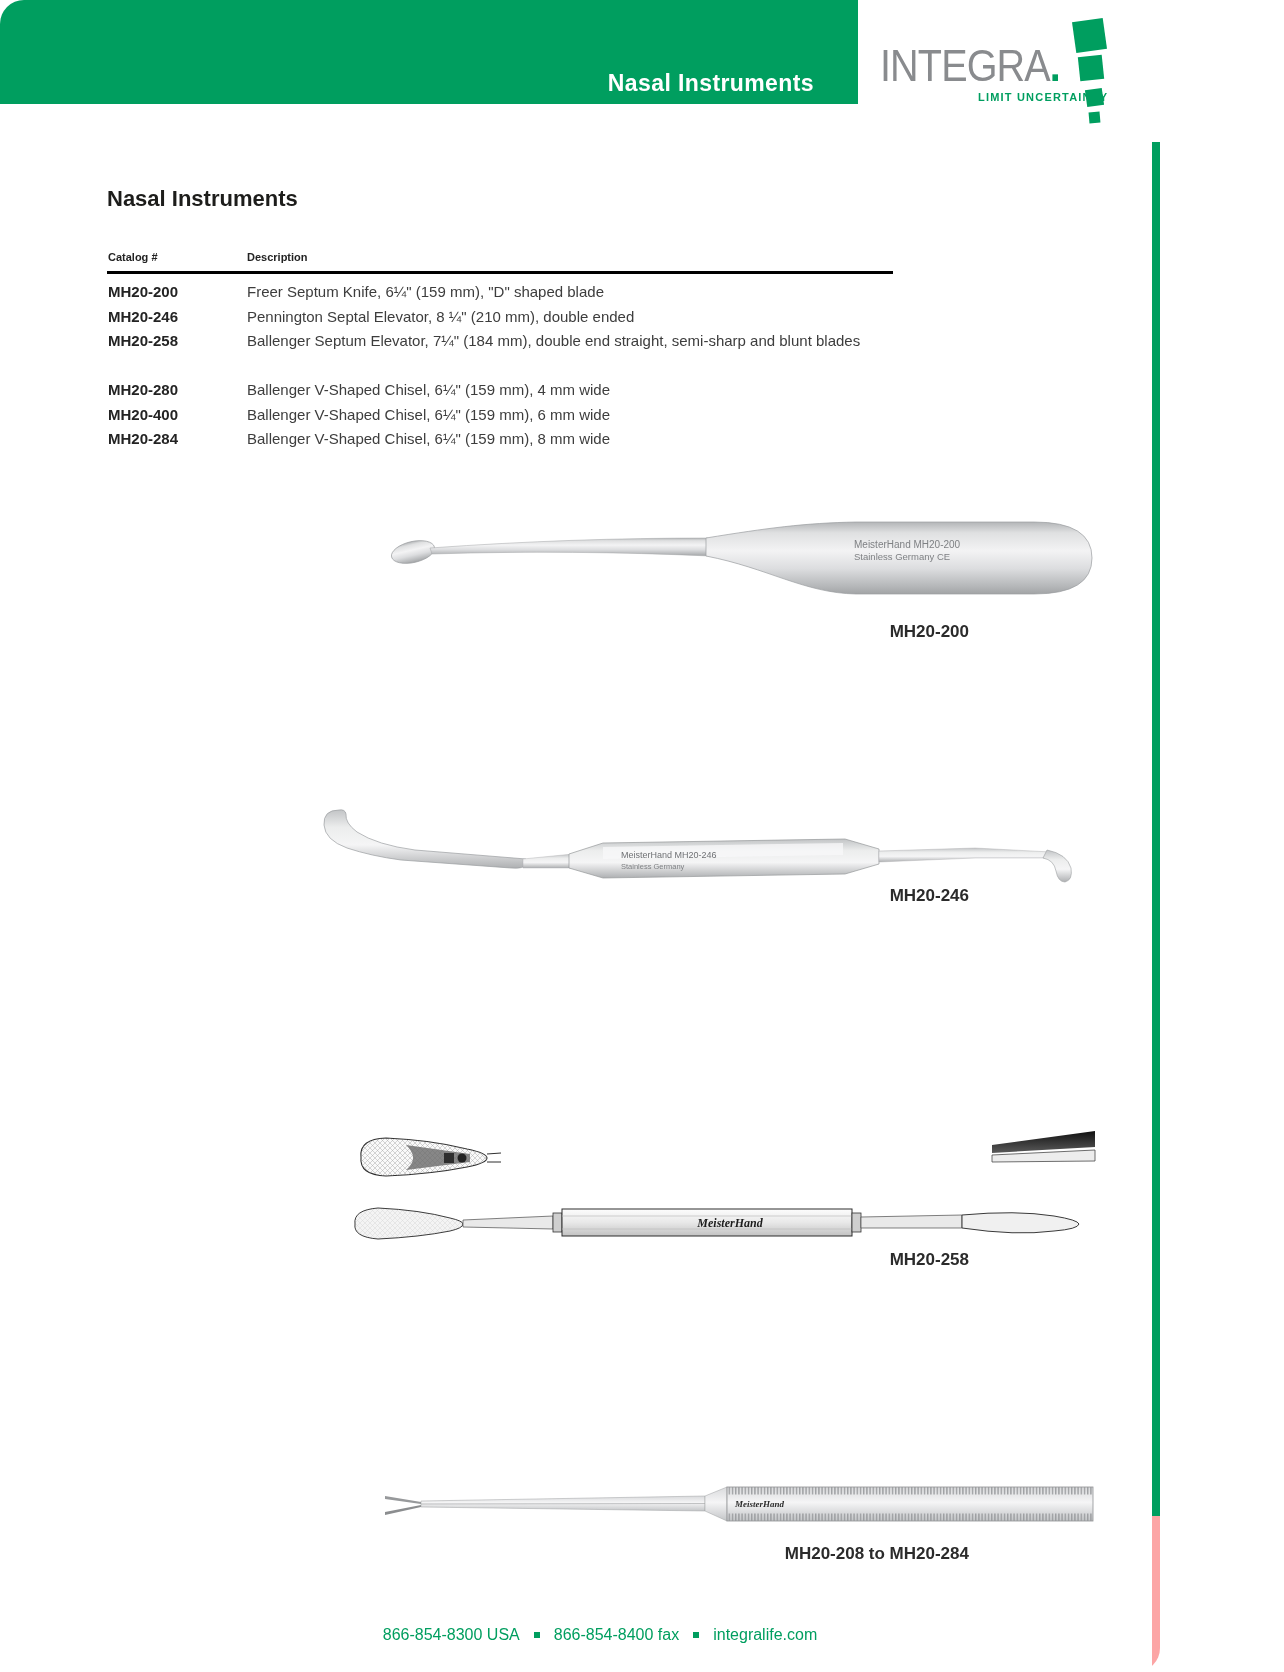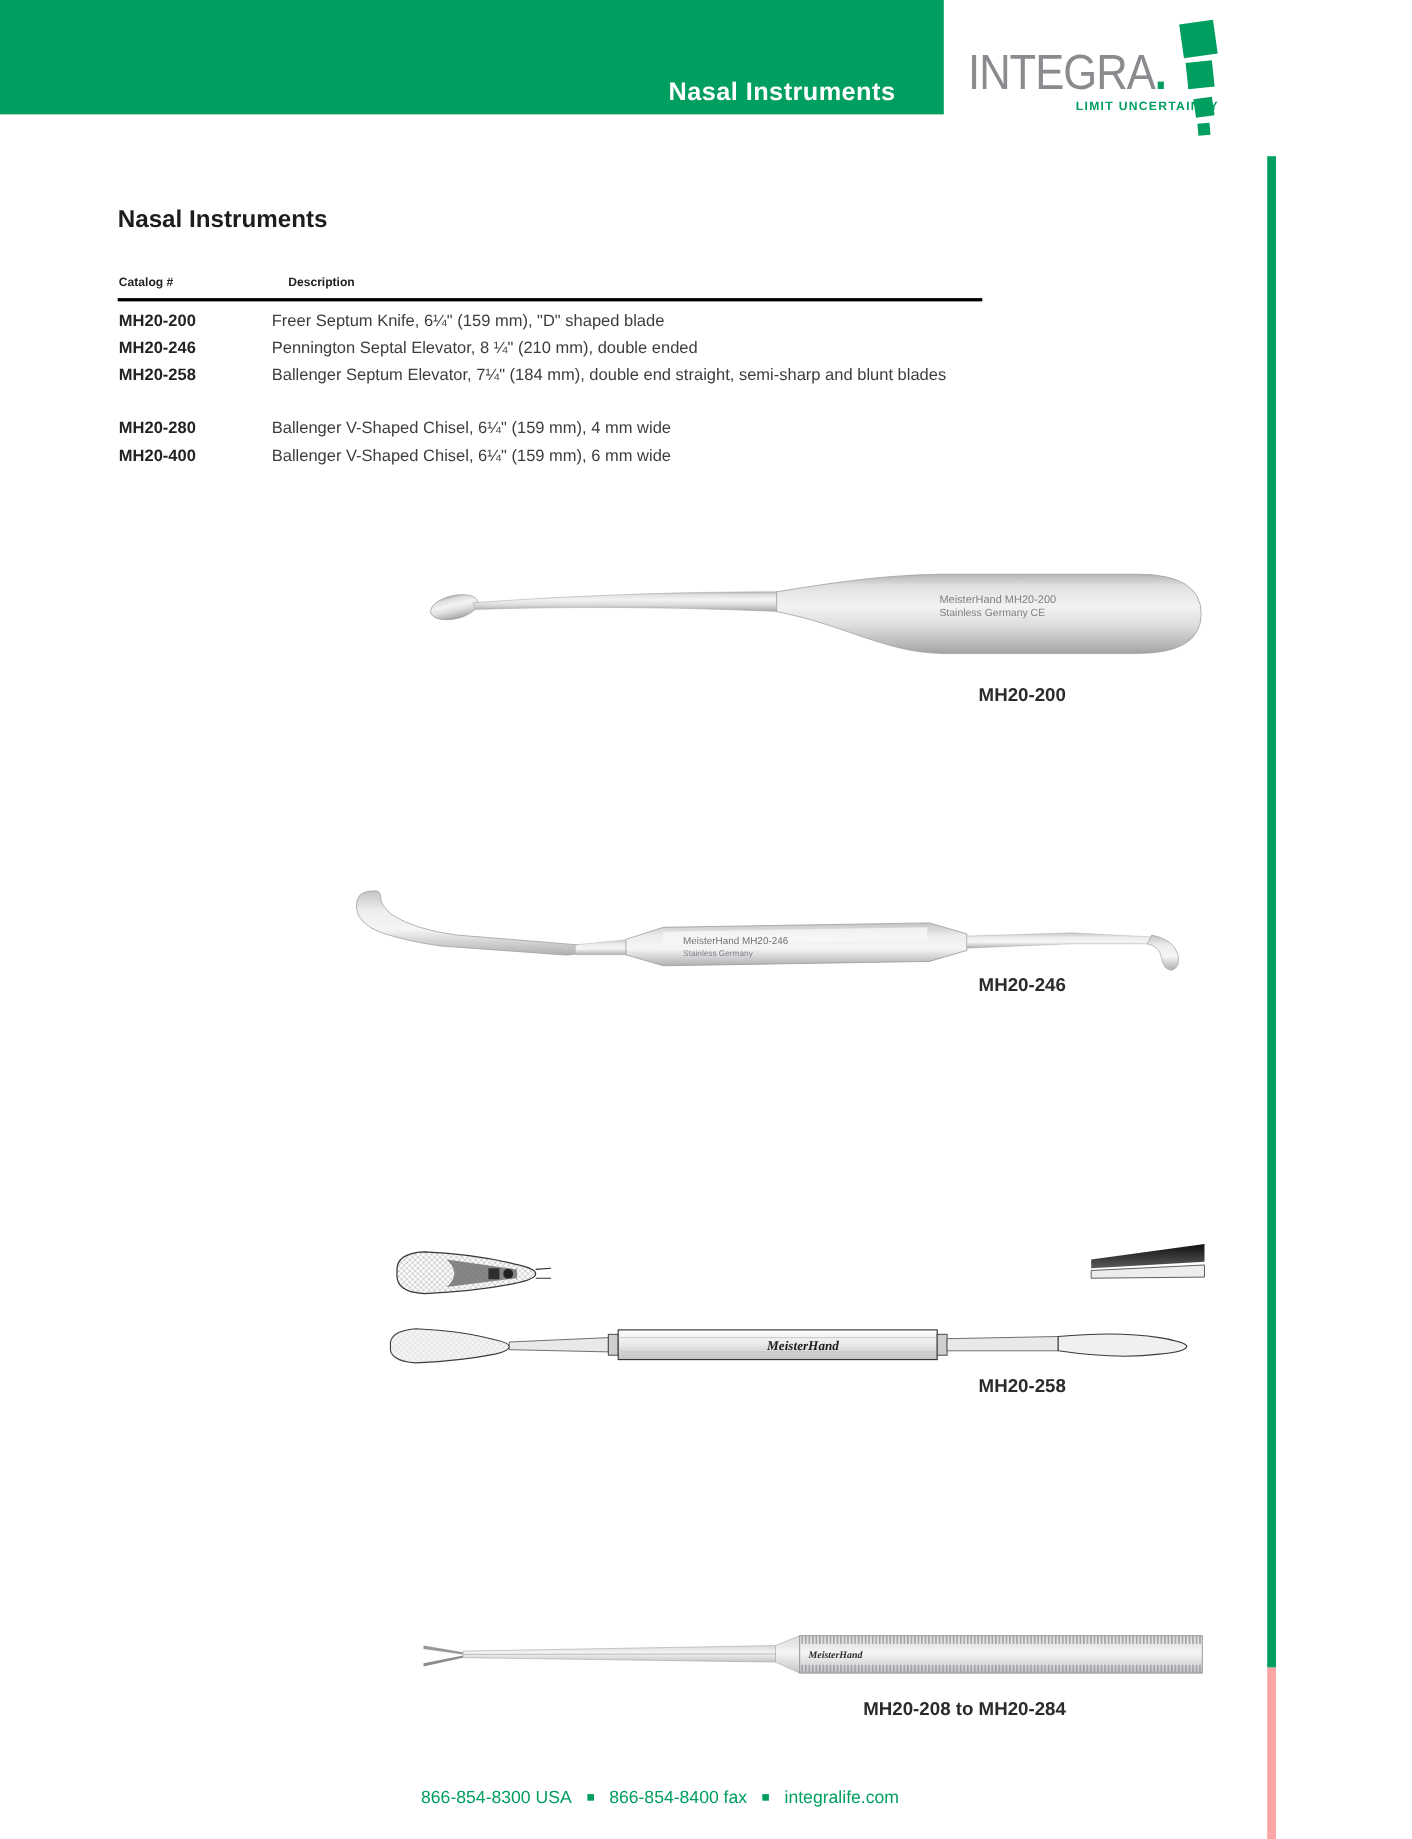--- a/index.html
+++ b/index.html
@@ -1,17 +1,17 @@
 <!DOCTYPE html>
 <html><head>
 <meta charset="utf-8">
 <style>
   html,body{margin:0;padding:0;background:#fff;}
   .page{position:relative;width:1160px;height:1672px;background:#ffffff;
-        font-family:"Liberation Sans",sans-serif;overflow:hidden;}
+        font-family:"Liberation Sans",sans-serif;overflow:hidden;border-radius:24px;}
   .abs{position:absolute;}
 
   
   .banner{left:0;top:8;width:858px;height:104px;background:#009E5F;}
   .banner-title{position:absolute;right:44px;top:70px;color:#ffffff;
     font-size:23px;font-weight:700;letter-spacing:.4px;}
   .logo-text{left:880px;top:40px;font-size:45px;letter-spacing:-1px;
     color:#898B8E;transform:scaleX(.88);transform-origin:left top;white-space:nowrap;}
   .logo-dot{color:#009E5F;font-weight:700;}
   .logo-tagline{left:978px;top:91px;font-size:11px;font-weight:700;
@@ -27,21 +27,21 @@
   .sidebar-label{position:absolute;left:30px;top:38px;color:#ffffff;
     font-size:26px;font-weight:700;letter-spacing:.4px;
     writing-mode:vertical-rl;transform:rotate(180deg);white-space:nowrap;}
   .corner-strip{left:1152px;top:1516px;width:132px;height:156px;background:#fca5a5;}
   .page-number{position:absolute;left:74px;top:103px;font-family:"Liberation Serif",serif;
     font-size:21px;color:#4f4f4f;}
 
   
   .main-title{left:107px;top:186px;font-size:22px;font-weight:700;color:#1d1d1b;}
   .th{top:251px;font-size:11px;font-weight:700;color:#232323;}
-  .th-cat{left:108px;} .th-desc{left:247px;margin-left:15px;}
+  .th-cat{left:108px;} .th-desc{left:247px;}
   .rule{left:107px;top:271px;width:786px;height:3px;background:#000;}
   .row{left:0;width:1000px;height:20px;}
   .cell-cat{position:absolute;left:108px;font-size:15px;font-weight:700;color:#232323;}
   .cell-desc{position:absolute;left:247px;font-size:15px;color:#3d3d3d;}
 
   
   .fig{overflow:visible;}
   .fig-label{right:191px;font-size:17px;font-weight:700;color:#2b2b2b;white-space:nowrap;}
 
   
@@ -92,20 +92,24 @@
     <span class="cell-cat">MH20-258</span>
     <span class="cell-desc">Ballenger Septum Elevator, 7¼" (184 mm), double end straight, semi-sharp and blunt blades</span>
   </div>
   <div class="abs row" style="top:381px">
     <span class="cell-cat">MH20-280</span>
     <span class="cell-desc">Ballenger V-Shaped Chisel, 6¼" (159 mm), 4 mm wide</span>
   </div>
   <div class="abs row" style="top:406px">
     <span class="cell-cat">MH20-400</span>
     <span class="cell-desc">Ballenger V-Shaped Chisel, 6¼" (159 mm), 6 mm wide</span>
+  </div>
+  <div class="abs row" style="top:430px">
+    <span class="cell-cat">MH20-284</span>
+    <span class="cell-desc">Ballenger V-Shaped Chisel, 6¼" (159 mm), 8 mm wide</span>
   </div>
 
   <svg class="abs fig" style="left:388px;top:496px" width="706" height="112" viewBox="0 0 706 112">
     <defs>
       <linearGradient id="gm1" x1="0" y1="0" x2="0" y2="1">
         <stop offset="0" stop-color="#b3b5b7"></stop>
           <stop offset=".15" stop-color="#dfe0e1"></stop>
         <stop offset=".4" stop-color="#f3f3f4"></stop>
           <stop offset=".65" stop-color="#dcdddf"></stop>
         <stop offset=".88" stop-color="#b7b9bb"></stop>

